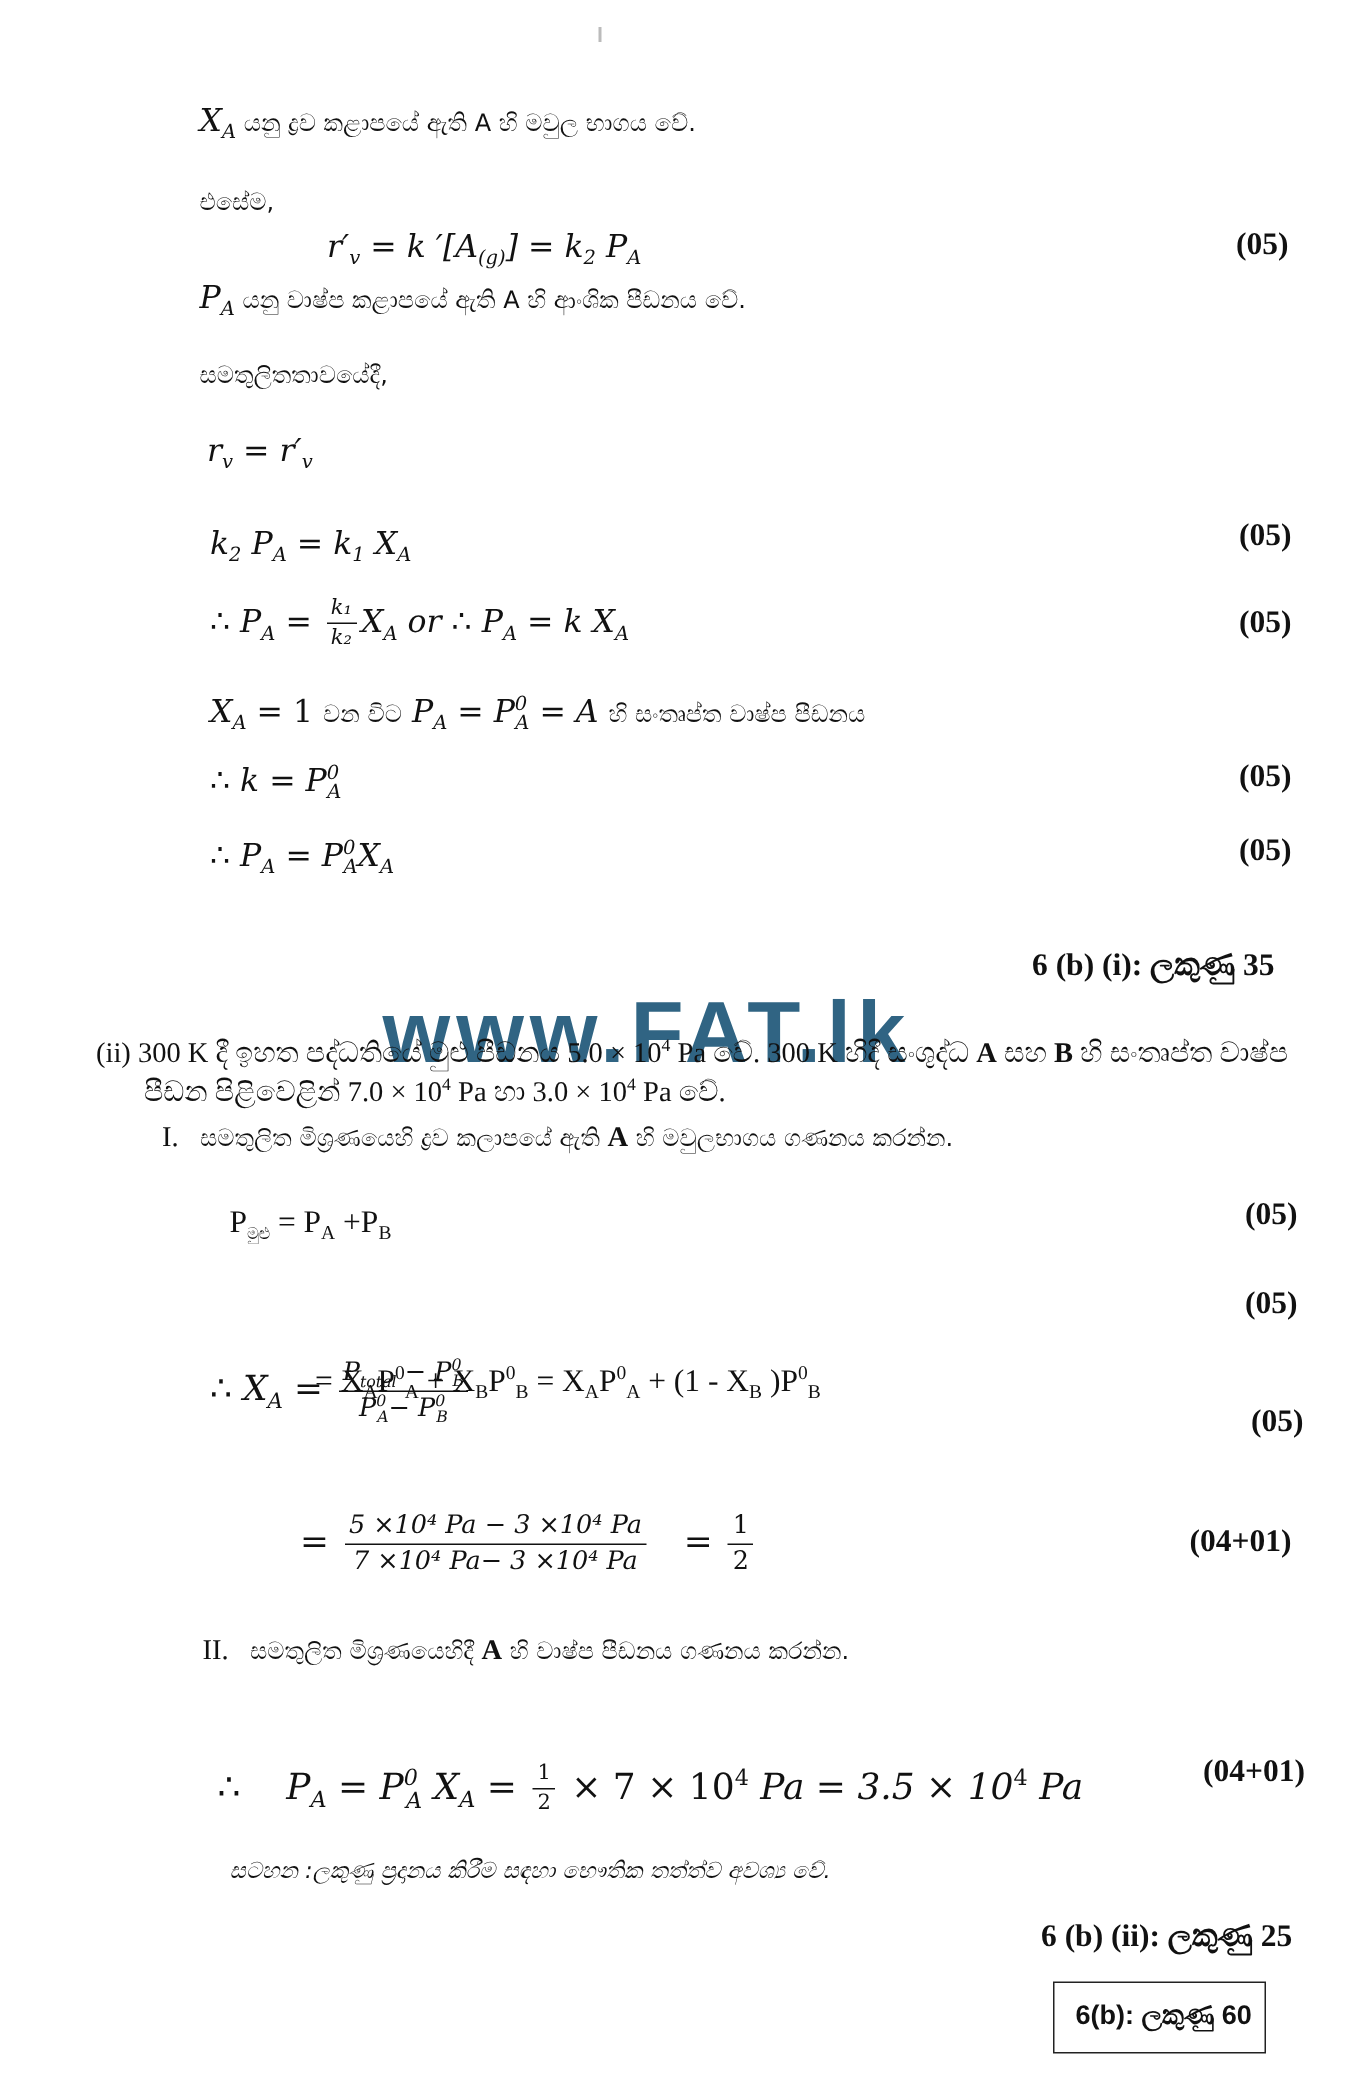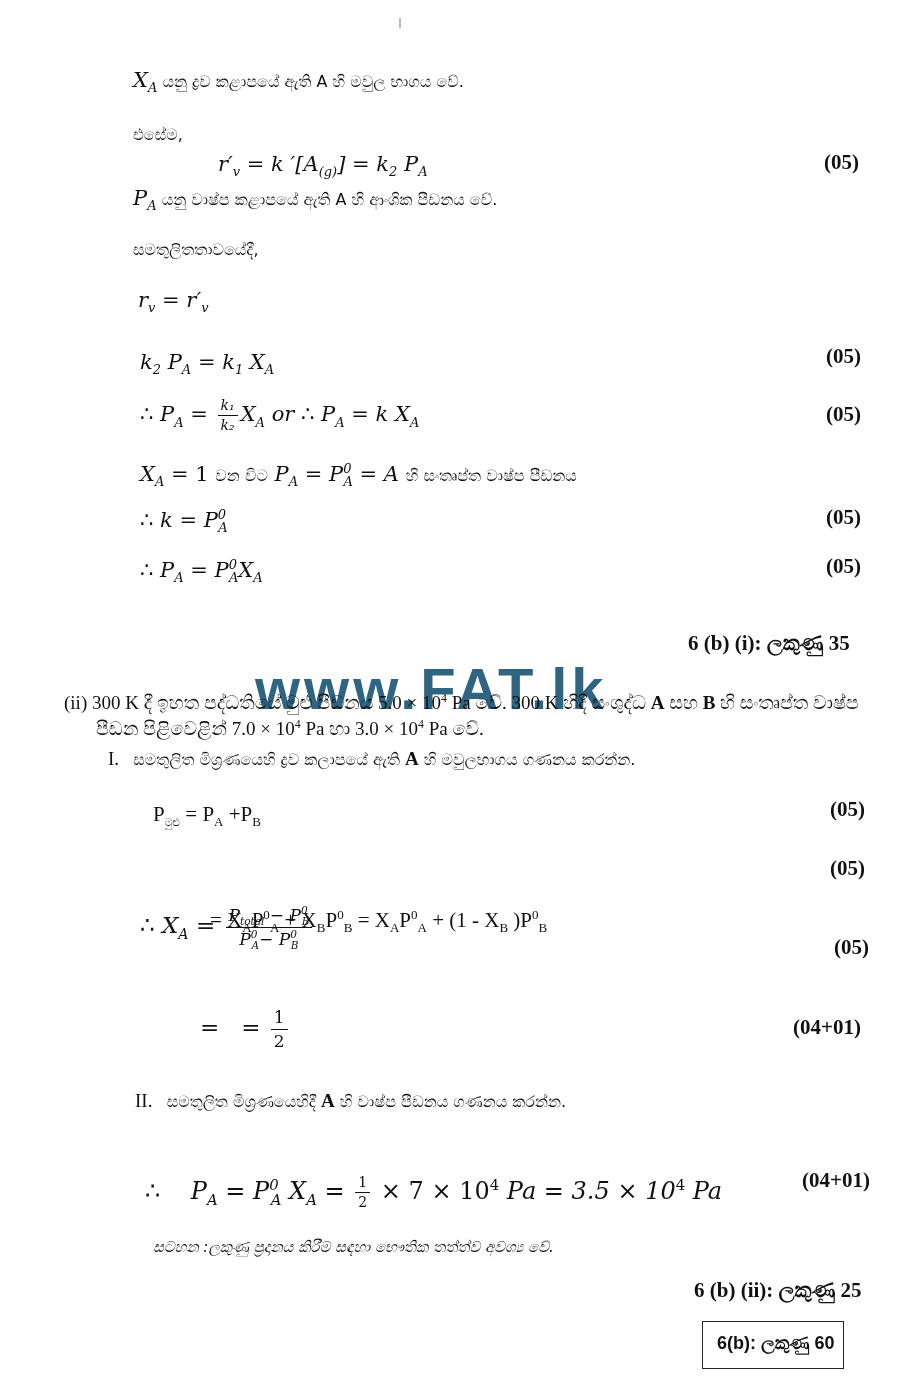--- a/index.html
+++ b/index.html
@@ -115,20 +115,24 @@
   <span class="up">∴</span><span> X</span><sub>A</sub><span class="up">  = </span>
   <span class="frac med-frac">
     <span class="num"><span>P</span><sub>total</sub><span> − P</span><sup>0</sup><sub style="margin-left:-6px">B</sub></span>
     <span class="den"><span>P</span><sup>0</sup><sub style="margin-left:-6px">A</sub><span>− P</span><sup>0</sup><sub style="margin-left:-6px">B</sub></span>
   </span>
 </div>
 <div class="abs mark" style="left:834px; top:935px;">(05)</div>
 
 <div class="abs m" style="left:200px; top:1008px; font-size:23px;">
   <span class="up">=</span>
+  <span class="frac med-frac">
+      <span class="num">5 ×10⁴ Pa − 3 ×10⁴ Pa</span>
+      <span class="den">7 ×10⁴ Pa− 3 ×10⁴ Pa</span>
+    </span>
   &nbsp;&nbsp;<span class="up">=</span>
   <span class="frac med-frac up">
       <span class="num">1</span>
       <span class="den">2</span>
     </span>
 </div>
 <div class="abs mark" style="left:793px; top:1015px;">(04+01)</div>
 
 <div class="abs rm" style="left:135px; top:1090px;">
   <span>II.</span>&nbsp;&nbsp;&nbsp;<span class="si">සමතුලිත මිශ්‍රණයෙහිදී </span><b>A</b><span class="si"> හි වාෂ්ප පීඩනය ගණනය කරන්න.</span>

